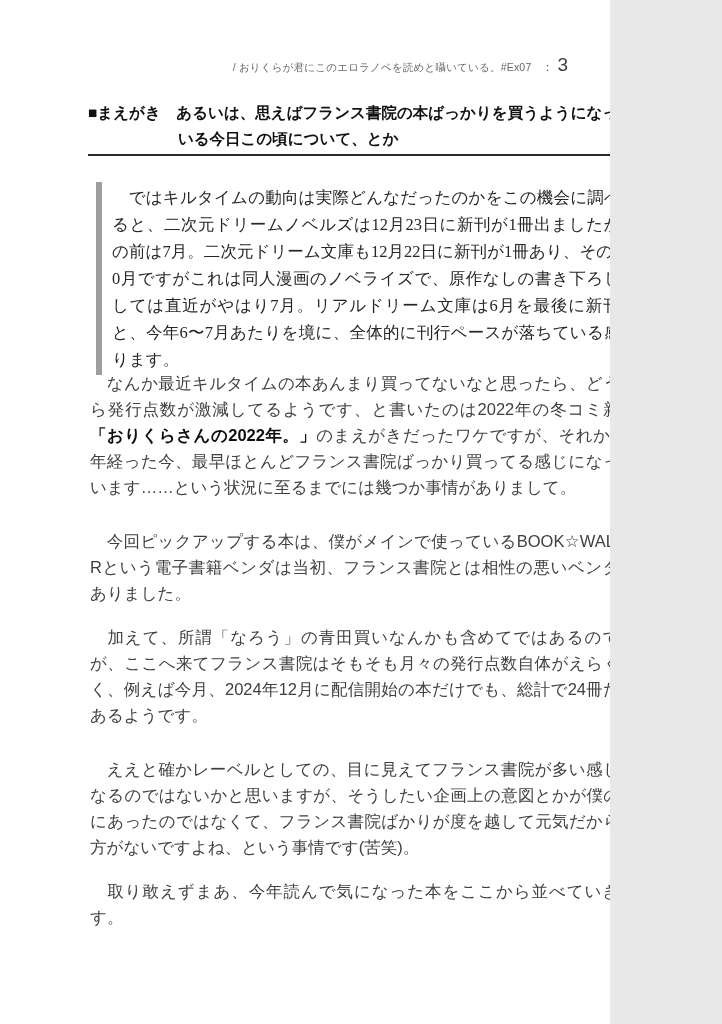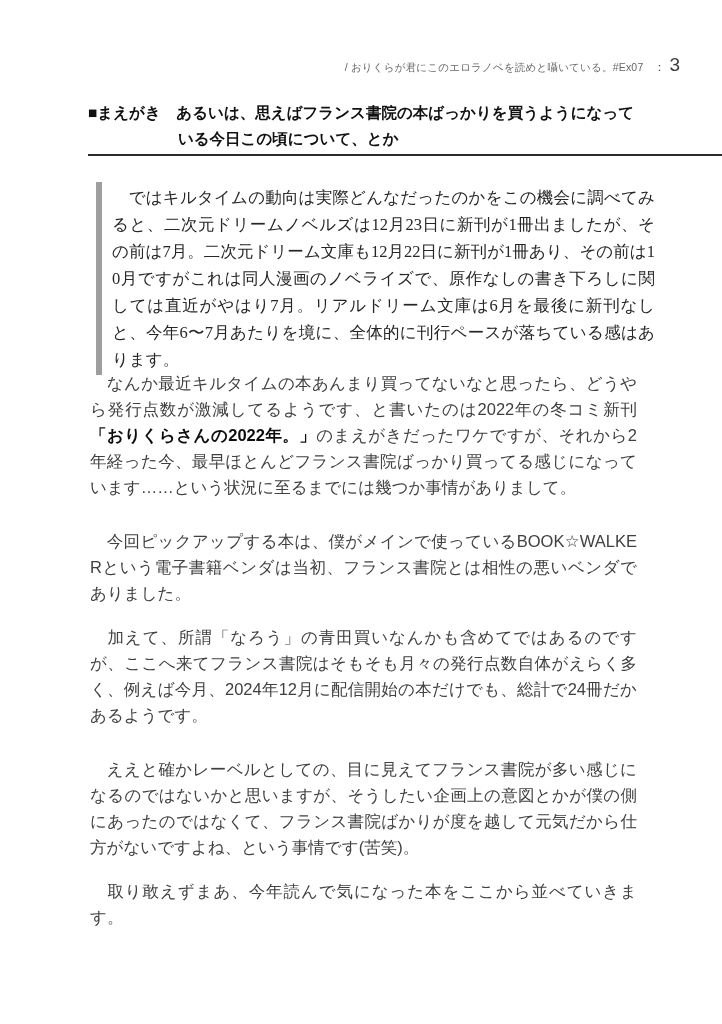--- a/index.html
+++ b/index.html
@@ -1,18 +1,18 @@
 <!DOCTYPE html>
 <html lang="ja"><head>
 <meta charset="utf-8">
 <style>
   html,body{margin:0;padding:0;background:#e8e8e8;}
   .page{
     position:relative;
-    width:722px;height:1024px;
+    width:610px;height:1024px;
     background:#ffffff;
     overflow:hidden;
     font-family:"Liberation Sans","DejaVu Sans",sans-serif;
   }
   
   .header{
     position:absolute;top:54px;right:42px;
     display:flex;align-items:baseline;
     color:#666666;
   }

